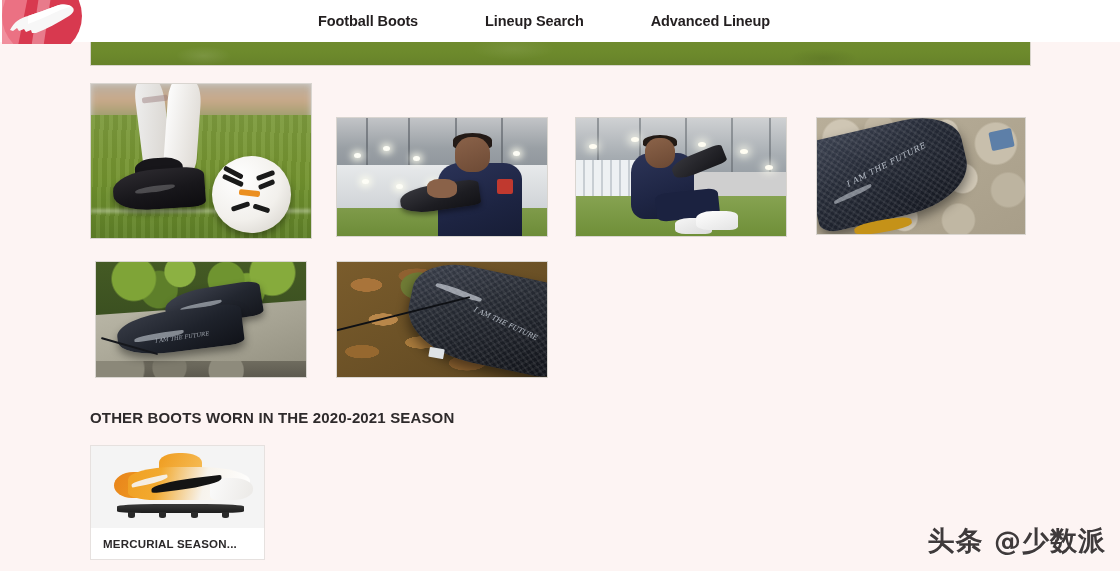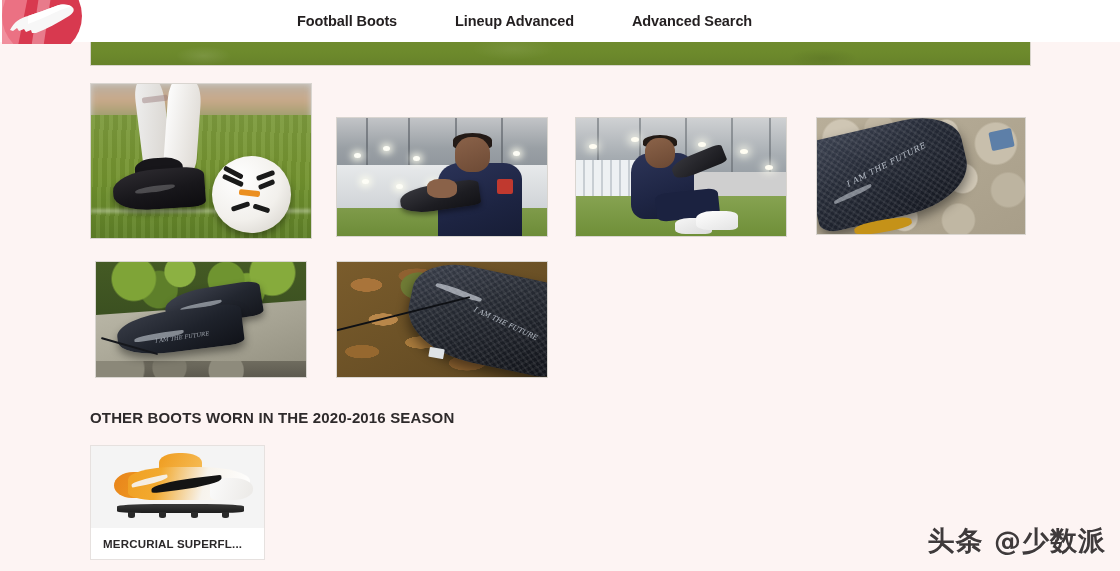--- a/index.html
+++ b/index.html
@@ -32,26 +32,26 @@
     position: absolute;
     top: 0; left: 2px;
     width: 84px;
     height: 44px;
     overflow: hidden;
   }
   .logo svg { display: block; }
 
   .nav {
     position: absolute;
-    left: 285px;
+    left: 306px;
     top: 0;
     height: 42px;
     display: flex;
     align-items: center;
-    gap: 8px;
+    gap: 17px;
   }
   .nav-item {
     font-size: 14.5px;
     font-weight: bold;
     color: #231f20;
     letter-spacing: -0.1px;
     padding: 0 25px;
     white-space: nowrap;
     cursor: pointer;
     line-height: 42px;
@@ -583,22 +583,22 @@
                  C56 23 44 29 34 33 L30 33 L29 30 L24 32 L22 29
                  L17 31 L15 28 L11 31 Z" fill="#f7f7f7"></path>
         <path d="M26 16 C34 13 44 10 54 6 C60 4 66 4 70 7
                  C66 7 60 9 54 12 C44 17 34 21 26 24 Z" fill="#ffffff"></path>
       </g>
     </svg>
   </div>
 
   <nav class="nav">
     <div class="nav-item">Football Boots</div>
-    <div class="nav-item">Lineup Advanced</div>
-    <div class="nav-item">Advanced Search</div>
+    <div class="nav-item">Lineup Search</div>
+    <div class="nav-item">Advanced Lineup</div>
   </nav>
 
 </div>
 
 <div class="banner"></div>
 
 <div class="gallery">
 
   <div class="shot g1">
     <div class="scene">
@@ -708,34 +708,34 @@
         <div class="mesh"></div>
         <div class="swoosh6"></div>
         <div class="script">I AM THE FUTURE</div>
       </div>
       <div class="tag"></div>
       <div class="lace6"></div>
     </div>
   </div>
 </div>
 
-<div class="section-title">OTHER BOOTS WORN IN THE 2020-2016 SEASON</div>
+<div class="section-title">OTHER BOOTS WORN IN THE 2020-2021 SEASON</div>
 
 <div class="card">
   <div class="card-img">
     <div class="mercurial">
       <div class="heel"></div>
       <div class="collar"></div>
       <div class="upper"></div>
       <div class="toe"></div>
       <div class="swoosh2"></div>
       <div class="swoosh"></div>
       <div class="soleplate"></div>
       <div class="stud" style="left:14%"></div>
       <div class="stud" style="left:36%"></div>
       <div class="stud" style="left:58%"></div>
       <div class="stud" style="left:80%"></div>
     </div>
   </div>
-  <div class="card-label">MERCURIAL SUPERFL...</div>
+  <div class="card-label">MERCURIAL SEASON...</div>
 </div>
 
 <div class="watermark">头条 @少数派</div>
 
 </body></html>

